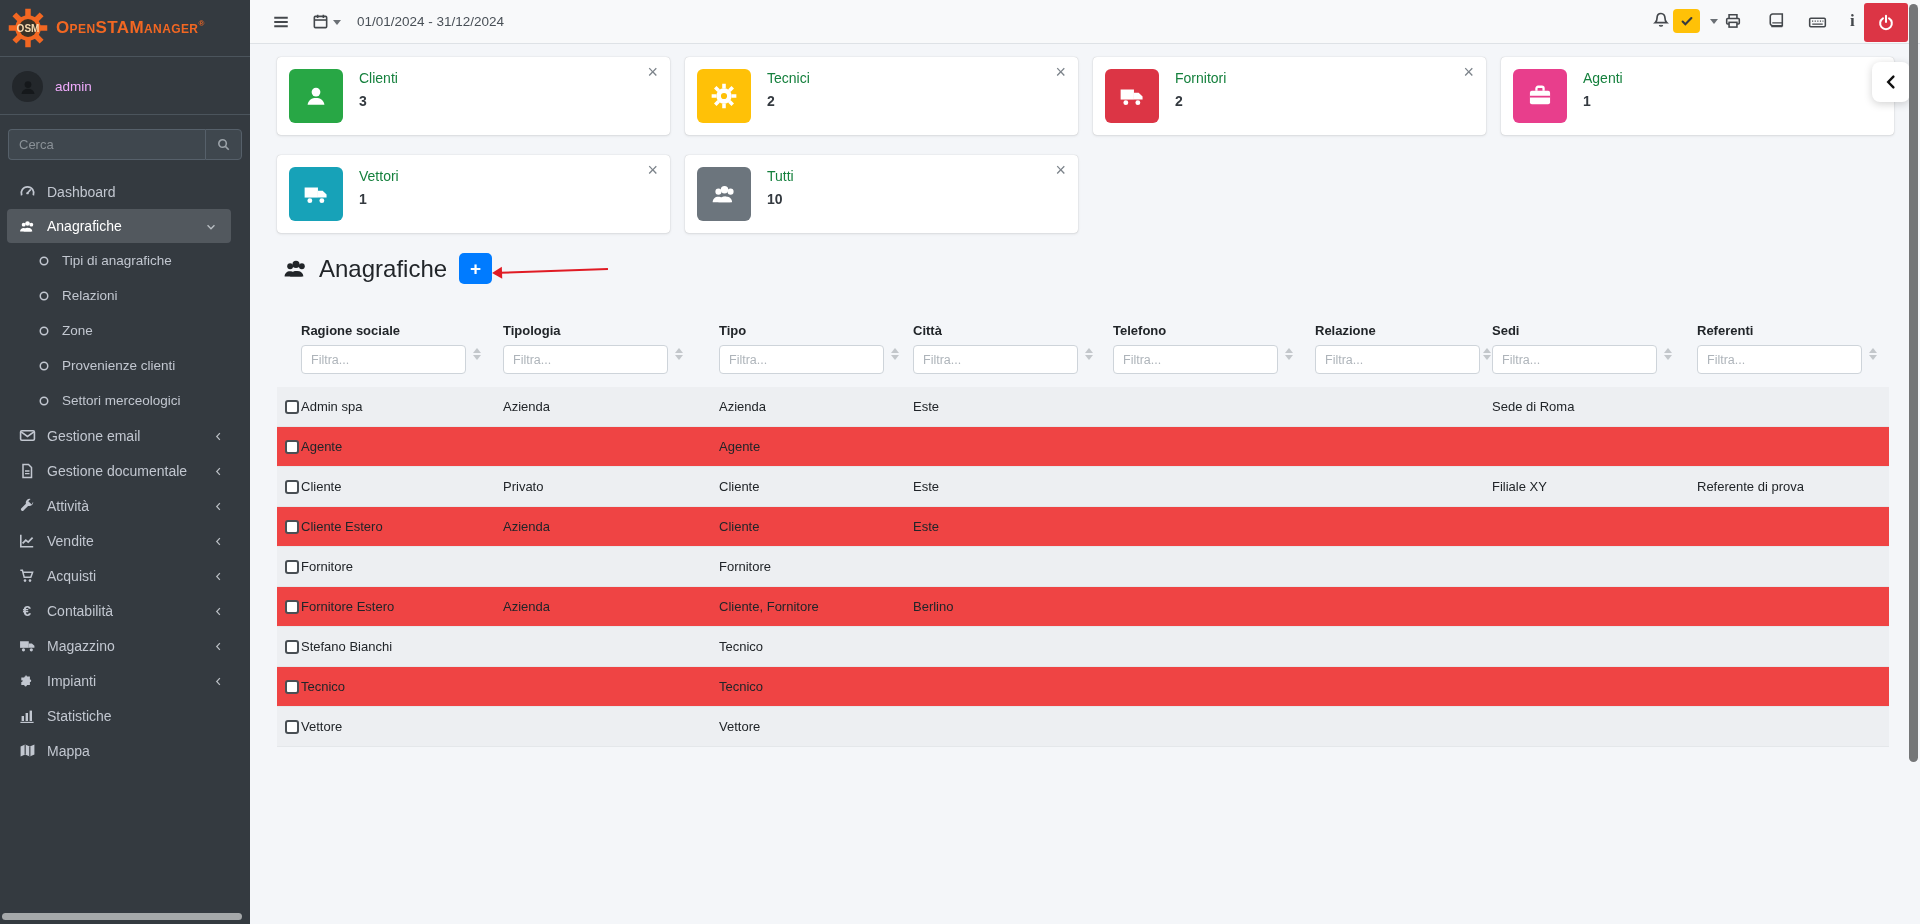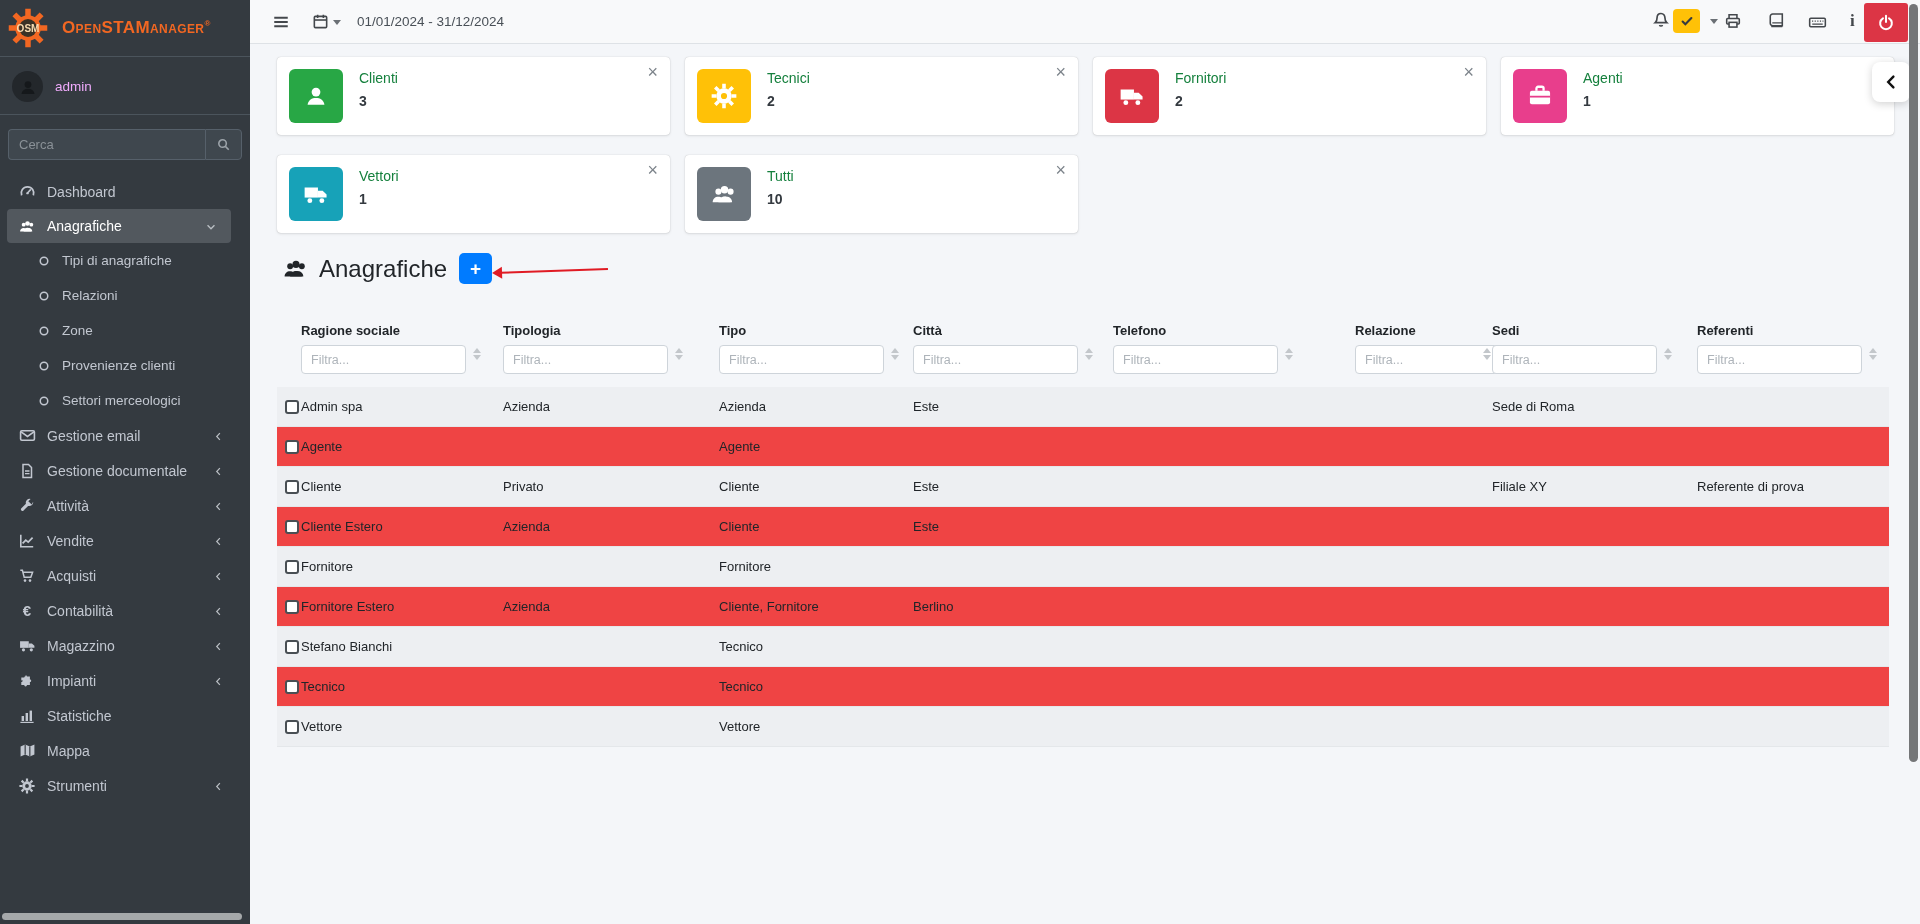--- a/index.html
+++ b/index.html
@@ -5,21 +5,21 @@
   * { margin:0; padding:0; box-sizing:border-box; }
   html,body { width:1920px; height:924px; }
   body { position:relative; overflow:hidden; background:#f4f6f9;
          font-family:"Liberation Sans", sans-serif; color:#212529; }
   .ic { display:inline-block; vertical-align:middle; }
 
   
   .sidebar { position:absolute; left:0; top:0; width:250px; height:924px; background:#343a40; z-index:5; }
   .brand { height:57px; display:flex; align-items:center; padding:0 8px; border-bottom:1px solid #4b545c; }
   .brand-text { color:#f26722; font-weight:bold; font-size:17px; letter-spacing:.4px;
-                font-variant:small-caps; margin-left:14px; white-space:nowrap; }
+                font-variant:small-caps; margin-left:8px; white-space:nowrap; }
   .brand-reg { color:#f26722; font-size:8px; vertical-align:super; }
   .user-panel { display:flex; align-items:center; padding:14px 10px 12px 12px; border-bottom:1px solid #4b545c; }
   .avatar { width:31px; height:31px; border-radius:50%; background:#23272b; display:flex; align-items:center; justify-content:center; }
   .user-name { color:#f0abfc; font-size:13.5px; margin-left:12px; }
   .search-wrap { display:flex; margin:14px 8px 10px 8px; height:31px;border-radius:8px; }
   .search-input { flex:1; background:#3f474e; border:1px solid #56606a; border-right:none;
                   border-radius:4px 0 0 4px; color:#c2c7d0; font-size:13px; padding:0 10px; outline:none;
                   font-family:"Liberation Sans",sans-serif; }
   .search-input::placeholder { color:#8a9197; }
   .search-btn { width:42px; background:#3f474e; border:1px solid #56606a; border-radius:0 4px 4px 0;
@@ -78,21 +78,21 @@
   .hc { position:absolute; top:0; font-size:13px; font-weight:bold; color:#212529; white-space:nowrap; }
   .filter { position:absolute; top:0; width:165px; height:29px; border:1px solid #ced4da; border-radius:4px;
             background:#fff; font-size:12.5px; padding:0 9px; color:#495057; outline:none;
             font-family:"Liberation Sans",sans-serif; }
   .filter::placeholder { color:#aeb4ba; }
   .sort { position:absolute; top:3px; display:flex; flex-direction:column; gap:2px; cursor:pointer; }
   .sort i { width:0; height:0; border-left:4px solid transparent; border-right:4px solid transparent; }
   .sort .up { border-bottom:5px solid #c3c7cb; }
   .sort .dn { border-top:5px solid #c3c7cb; }
   .c0{left:24px;} .c1{left:226px;} .c2{left:442px;} .c3{left:636px;}
-  .c4{left:836px;} .c5{left:1038px;margin-left:40px;} .c6{left:1215px;} .c7{left:1420px;}
+  .c4{left:836px;} .c5{left:1038px;} .c6{left:1215px;} .c7{left:1420px;}
   .s0{left:196px;} .s1{left:398px;} .s2{left:614px;} .s3{left:808px;}
   .s4{left:1008px;} .s5{left:1206px;} .s6{left:1387px;} .s7{left:1592px;}
   .trow { position:absolute; left:277px; width:1612px; height:40px; background:#ef4444;
           border-bottom:1px solid #e4e7ea; cursor:pointer; }
   .trow.odd { background:#edeff2; }
   .cell { position:absolute; top:0; height:40px; line-height:40px; font-size:13px; color:#212529; white-space:nowrap; }
   .rowcheck { position:absolute; left:8px; top:13px; width:14px; height:14px; border:2px solid #494f54;
               border-radius:3px; background:#fff; cursor:pointer; }
 
   
@@ -304,35 +304,20 @@
     </li>
     <li>
       <span class="mi">
         <svg class="ic" width="17" height="17" viewBox="0 0 16 16">
             <path d="M1.5 4.2 5.8 2.4l4.4 1.8 4.3-1.8v9.4l-4.3 1.8-4.4-1.8-4.3 1.8z" fill="currentColor"></path>
             <path d="M5.8 2.4v9.4M10.2 4.2v9.4" stroke="#343a40" stroke-width="1.1" fill="none"></path>
           </svg>
       </span>
       <span>Mappa</span>
     </li>
-    <li>
-      <span class="mi">
-        <svg class="ic" width="16" height="16" viewBox="0 0 16 16" fill="currentColor">
-            <path d="M6.9.4h2.2v3H6.9z M6.9 12.6h2.2v3H6.9z M.4 6.9h3v2.2H.4z M12.6 6.9h3v2.2h-3z"></path>
-            <g transform="rotate(45 8 8)">
-              <path d="M6.9.4h2.2v3H6.9z M6.9 12.6h2.2v3H6.9z M.4 6.9h3v2.2H.4z M12.6 6.9h3v2.2h-3z"></path>
-            </g>
-            <path fill-rule="evenodd" d="M8 3.3a4.7 4.7 0 1 0 0 9.4 4.7 4.7 0 0 0 0-9.4zm0 2.8a1.9 1.9 0 1 1 0 3.8 1.9 1.9 0 0 1 0-3.8z"></path>
-          </svg>
-      </span>
-      <span>Strumenti</span>
-      <span class="chev"><svg class="ic" width="11" height="11" viewBox="0 0 16 16">
-            <path d="M10 3 5.4 8l4.6 5" fill="none" stroke="currentColor" stroke-width="1.8"></path>
-          </svg></span>
-    </li>
   </ul>
   <div class="h-scrollbar"></div>
 </div>
 
 <div class="topbar">
   <button class="tb-icon" style="left:22px; top:13px;">
     <svg class="ic" width="18" height="18" viewBox="0 0 16 16">
         <path d="M2 4.2h12M2 8h12M2 11.8h12" stroke="currentColor" stroke-width="1.7"></path>
       </svg>
   </button>

